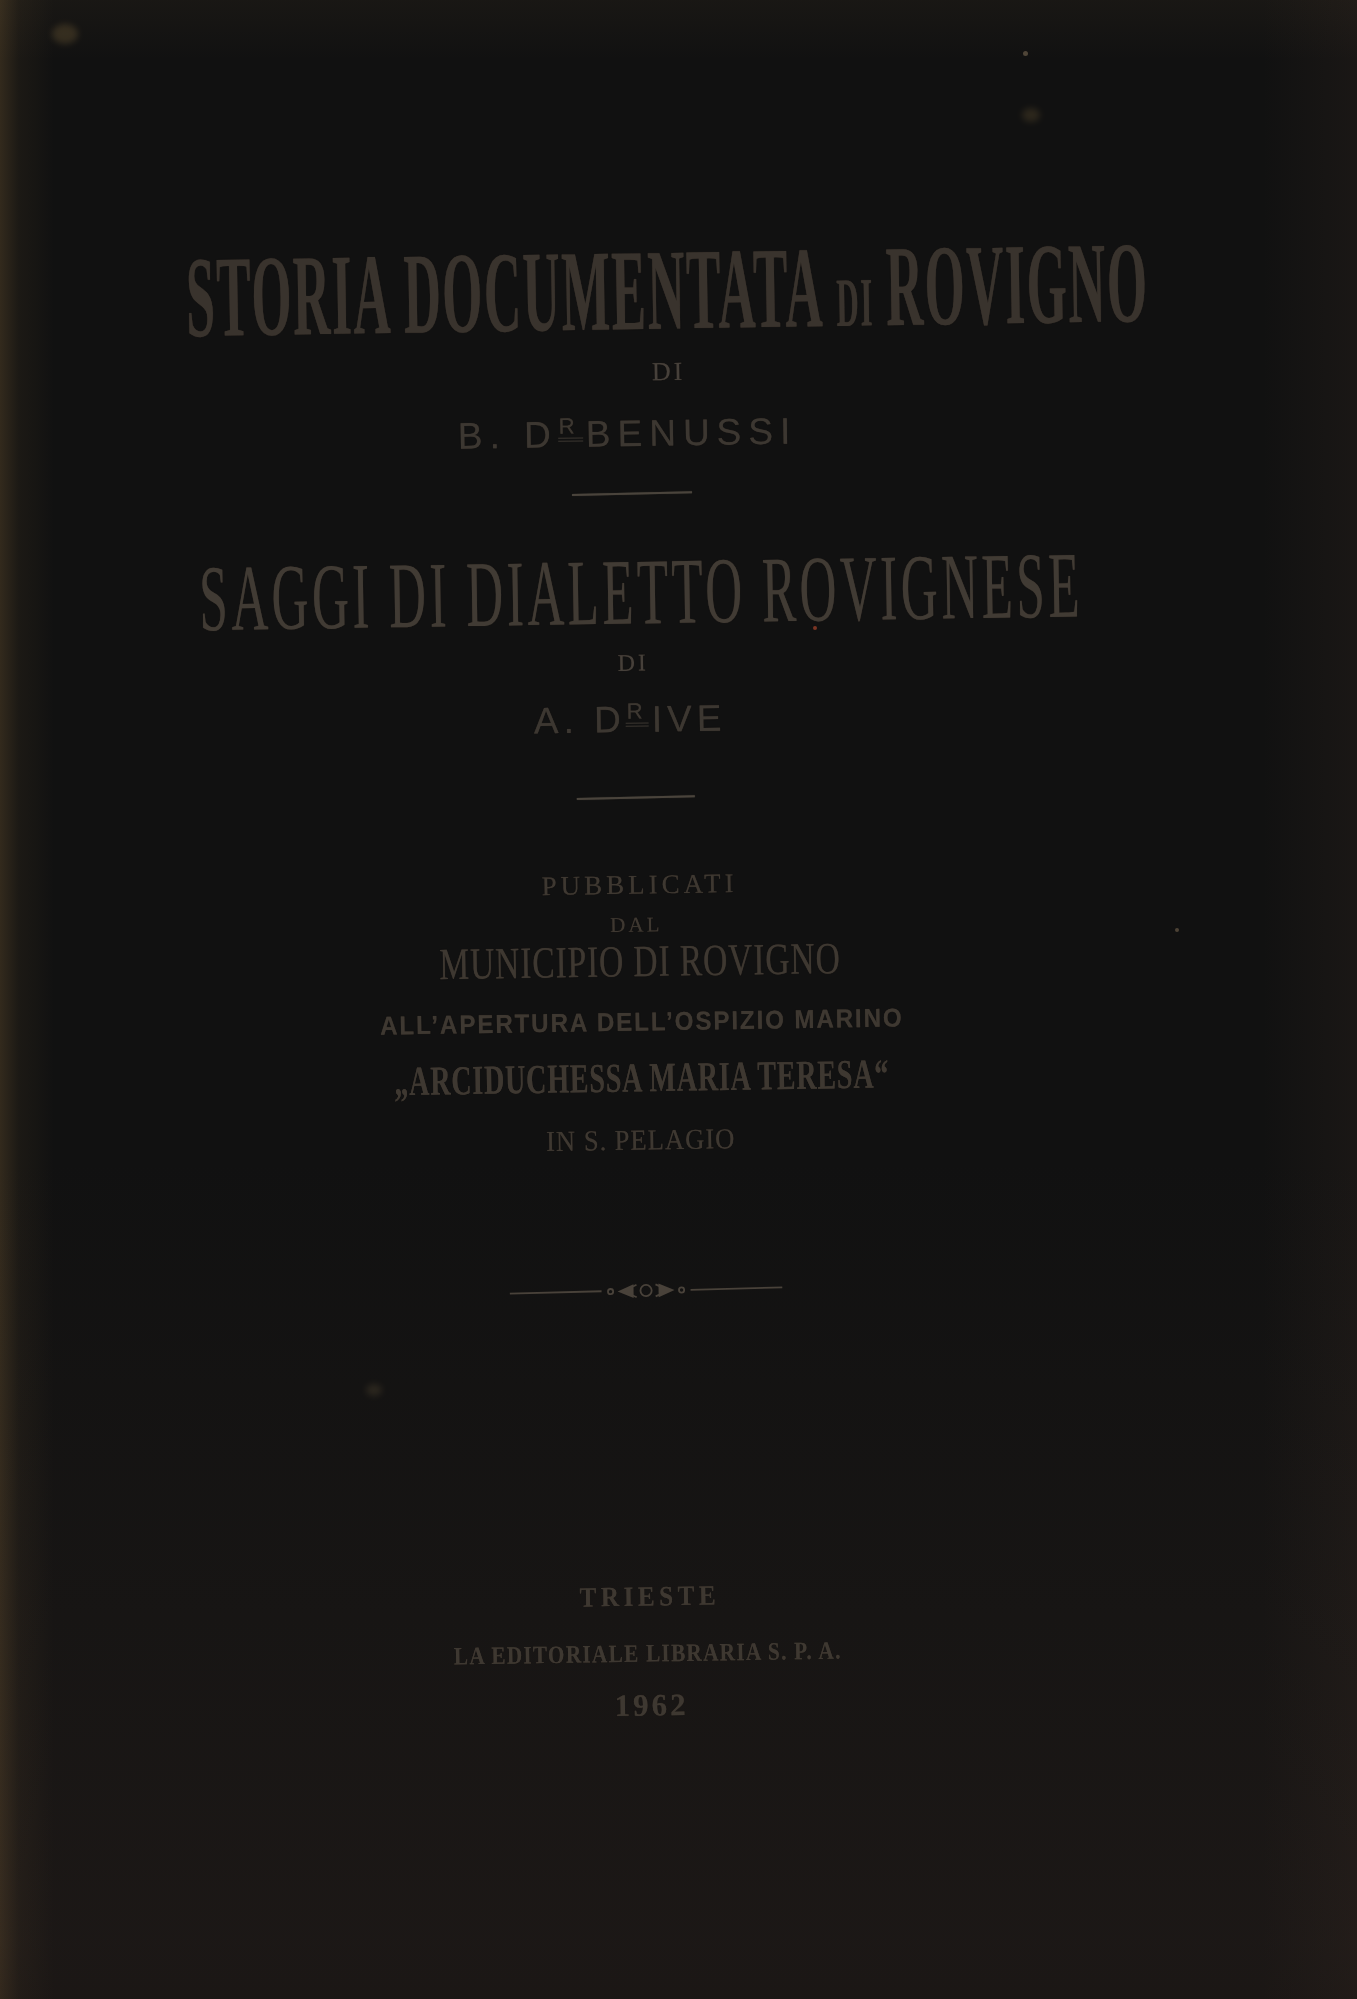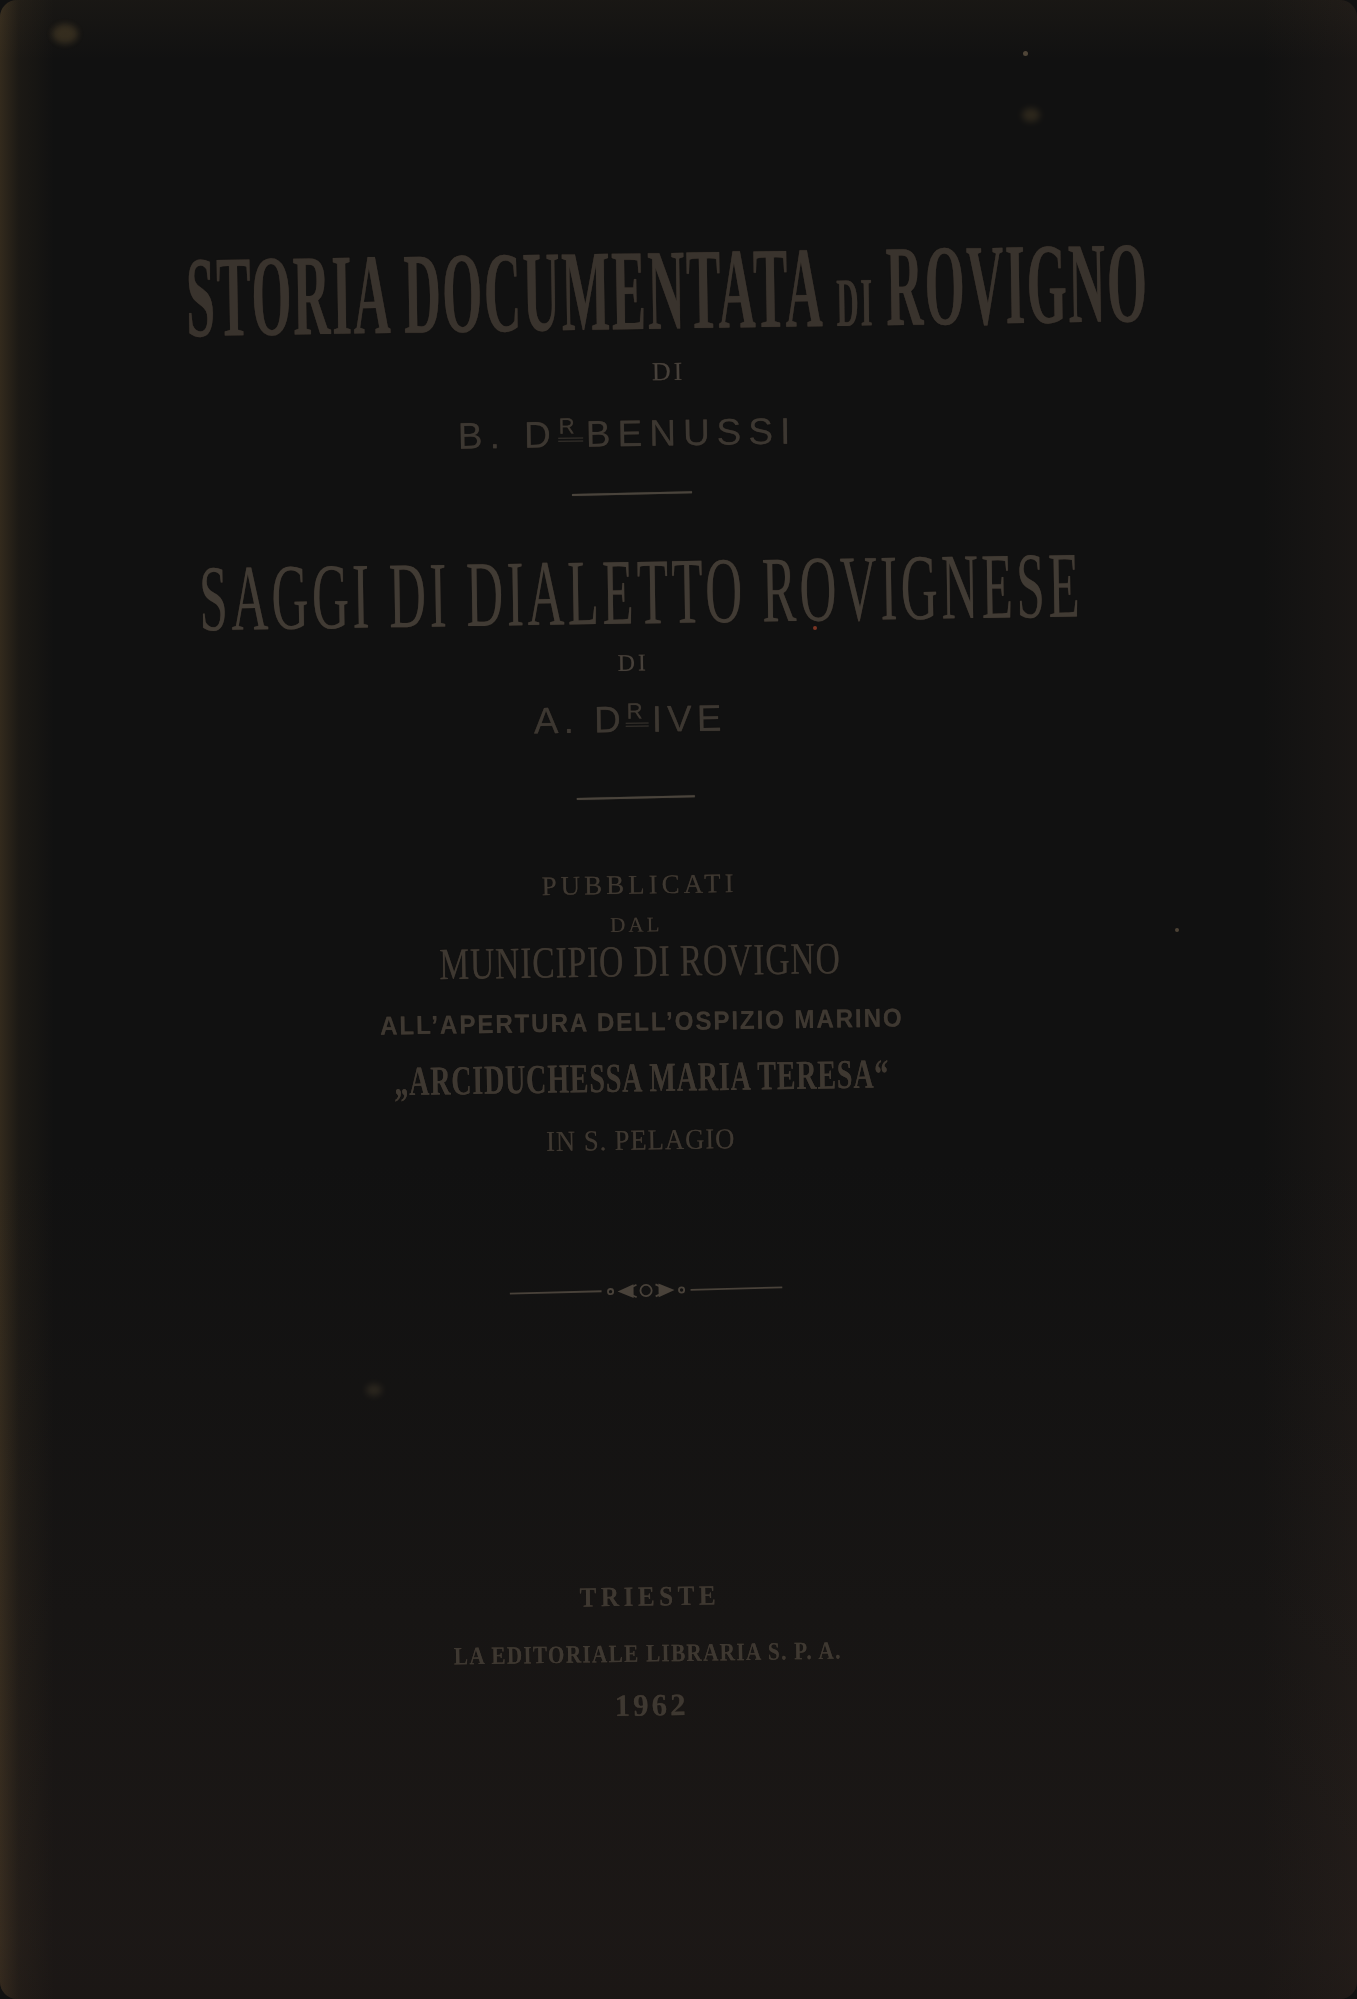--- a/index.html
+++ b/index.html
@@ -4,21 +4,20 @@
 <style>
   html,body{margin:0;padding:0;background:#111;}
   .photo{
     position:relative;
     width:1357px;height:1999px;
     overflow:hidden;
     font-family:"Liberation Serif",serif;
     background:
       radial-gradient(120% 80% at 32% 16%, rgba(252,247,232,0.50) 0%, rgba(252,247,232,0) 58%),
       linear-gradient(142deg, #eae1cc 0%, #e7decа 28%, #e4dac4 42%, #d8cbb4 58%, #c4b09e 76%, #ab978c 94%, #a5918a 100%);
-    border-radius: 17px;
   }
   
   .shade{position:absolute;inset:0;pointer-events:none;}
   .shade-bottom{background:linear-gradient(180deg, rgba(0,0,0,0) 58%, rgba(74,55,45,0.10) 80%, rgba(70,50,42,0.20) 97%, rgba(50,36,30,0.30) 100%);}
   .shade-right{background:linear-gradient(270deg, rgba(90,66,52,0.12) 0%, rgba(90,66,52,0.0) 7%);}
   .shade-left{background:linear-gradient(90deg, rgba(170,130,70,0.22) 0%, rgba(170,130,70,0.07) 1.4%, rgba(170,130,70,0.0) 4%);}
   .shade-top{background:linear-gradient(180deg, rgba(120,95,60,0.08) 0%, rgba(120,95,60,0.0) 3%);}
 
   .content{
     position:absolute;inset:0;

